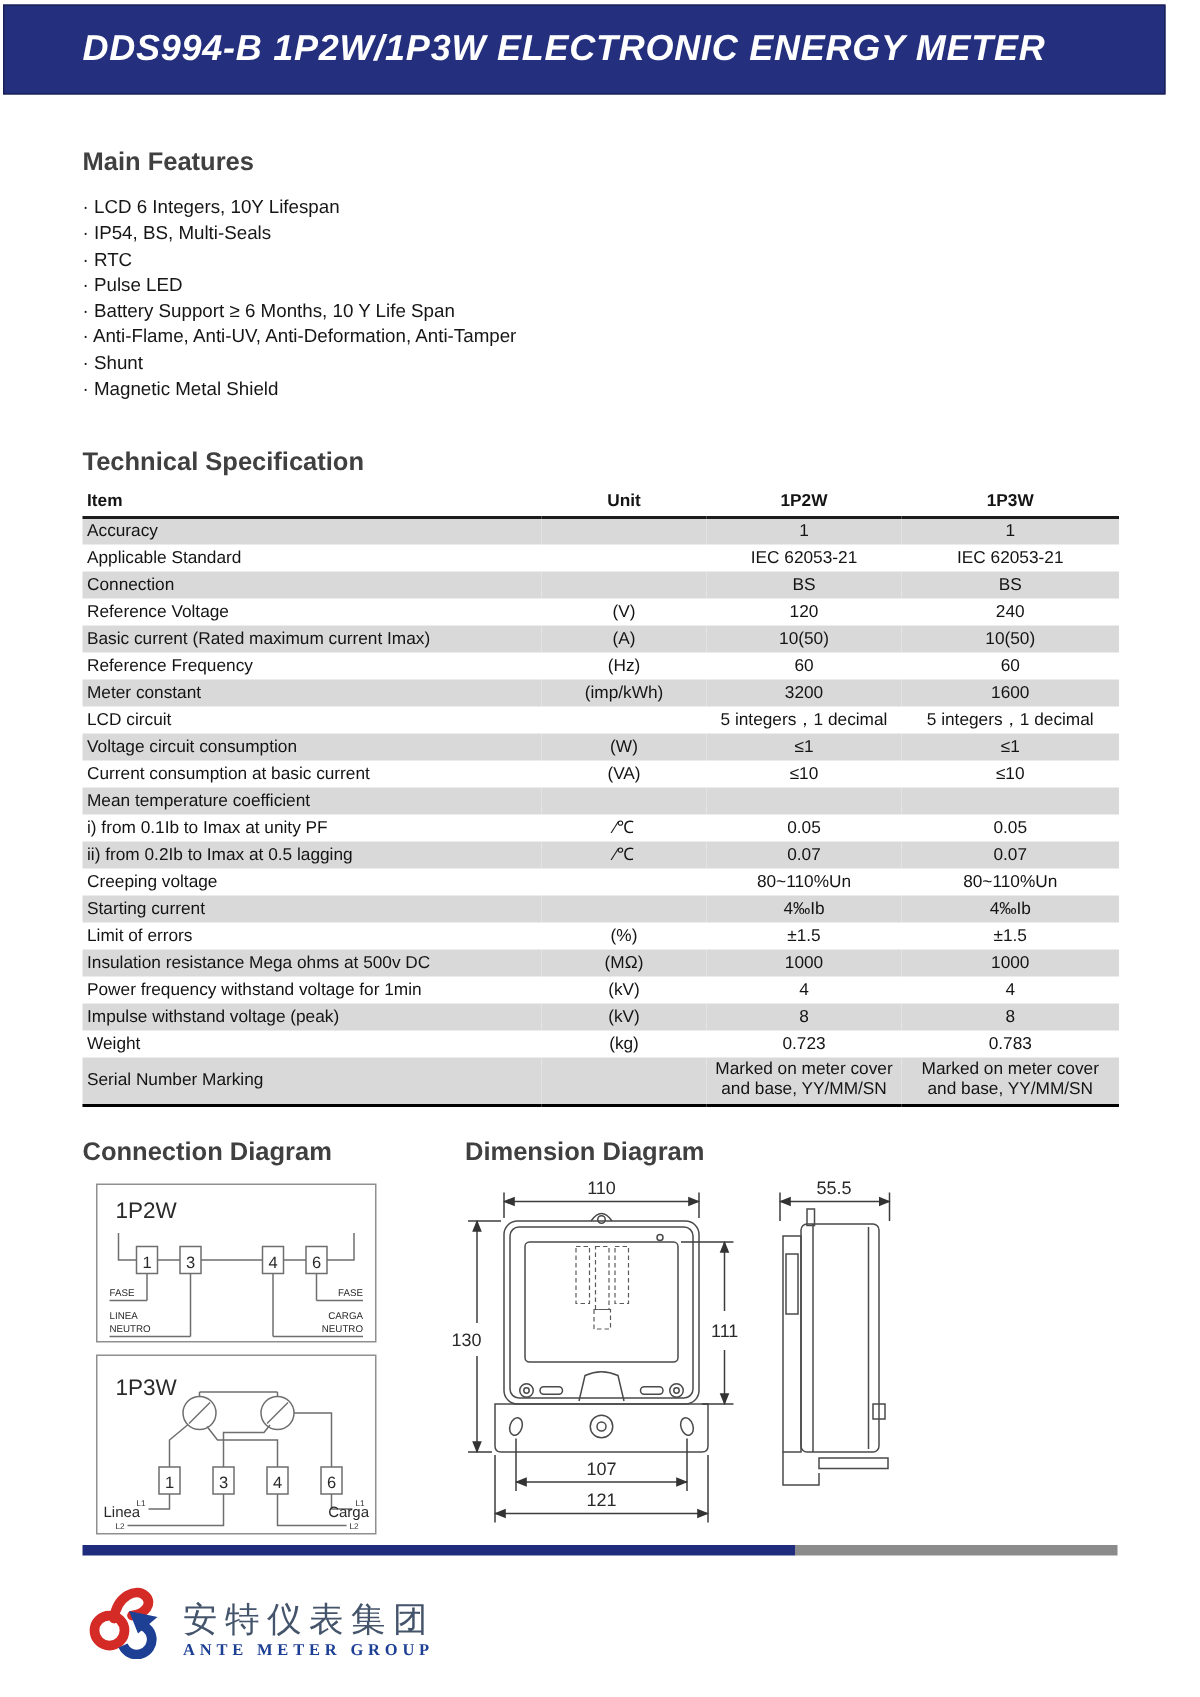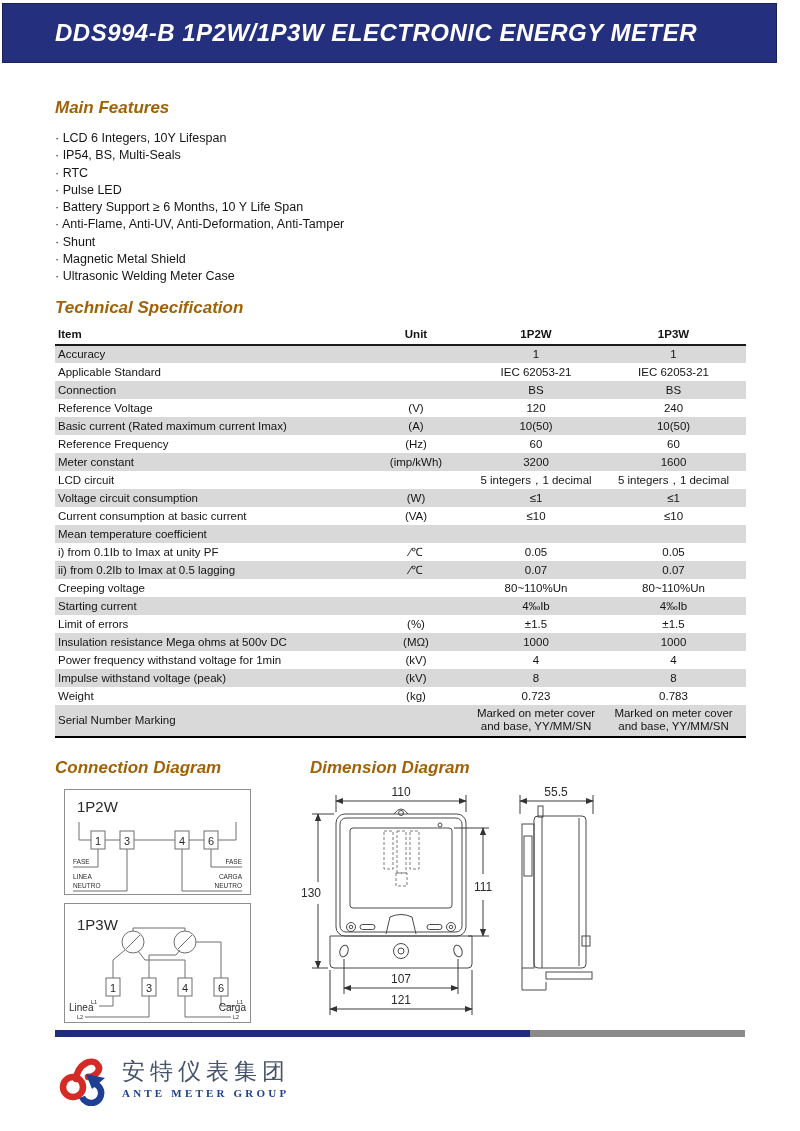--- a/index.html
+++ b/index.html
@@ -6,21 +6,21 @@
   html,body { background:#ffffff; }
   body { font-family:"Liberation Sans", sans-serif; color:#1a1a1a; }
   .page { position:relative; width:779px; height:1131px; background:#fff; overflow:hidden; }
 
   
   .page-header { position:absolute; top:3px; left:2px; right:2px; height:60px;
     background:#242f7d; border:1px solid #1a2158; display:flex; align-items:center; }
   .page-header h1 { color:#fff; font-style:italic; font-weight:bold; font-size:24px;
     letter-spacing:0.5px; padding-left:52px; }
 
-  .sec-heading { color:#a16207; font-style:italic; font-weight:bold; font-size:17px; }
+  .sec-heading { color:#404040; font-weight:bold; font-size:17px; }
 
   
   .features { position:absolute; top:98px; left:55px; width:600px; }
   .features ul { list-style:none; margin-top:12px; }
   .features li { font-size:12.5px; line-height:17.3px; color:#161616; }
   .features li::before { content:"· "; }
 
   
   .spec { position:absolute; top:298px; left:55px; width:691px; }
   table.spec-table { width:691px; border-collapse:collapse; margin-top:7px;
@@ -46,21 +46,21 @@
   .wire { stroke:#6e6e6e; stroke-width:1; fill:none; }
   .tbox { fill:#fff; stroke:#6e6e6e; stroke-width:1; }
   .dim-line { stroke:#3c3c3c; stroke-width:1; fill:none; }
   .body-line { stroke:#4a4a4a; stroke-width:1; fill:none; }
   .dashed { stroke:#5a5a5a; stroke-width:0.8; fill:none; stroke-dasharray:3 2; }
 
   
   .footer-bar { position:absolute; top:1030px; left:55px; width:690px; height:7px; font-size:0; }
   .footer-bar .seg-navy { display:inline-block; width:475px; height:7px; background:#1f2b7d; }
   .footer-bar .seg-gray { display:inline-block; width:215px; height:7px; background:#8b8b8b; }
-  .logo-block { position:absolute; top:1052px; left:58px; display:flex; align-items:center; }
+  .logo-block { position:absolute; top:1052px; left:58px; display:flex; align-items:flex-end; }
   .logo-text { margin-left:10px; }
   .logo-cn { font-size:23px; color:#44546a; letter-spacing:5px; line-height:1.1; }
   .logo-en { font-size:11px; font-weight:bold; color:#1d3f94; letter-spacing:3.2px; margin-top:2px;font-family:Liberation Serif, serif; }
 </style>
 </head>
 <body>
 
 <div class="page">
 
   <header class="page-header">
@@ -71,21 +71,20 @@
     <div class="sec-heading">Main Features</div>
     <ul>
         <li>LCD 6 Integers, 10Y Lifespan</li>
         <li>IP54, BS, Multi-Seals</li>
         <li>RTC</li>
         <li>Pulse LED</li>
         <li>Battery Support ≥ 6 Months, 10 Y Life Span</li>
         <li>Anti-Flame, Anti-UV, Anti-Deformation, Anti-Tamper</li>
         <li>Shunt</li>
         <li>Magnetic Metal Shield</li>
-        <li>Ultrasonic Welding Meter Case</li>
       </ul>
   </section>
 
   <section class="spec">
     <div class="sec-heading">Technical Specification</div>
     <table class="spec-table">
       <colgroup>
           <col style="width:306px">
           <col style="width:110px">
           <col style="width:130px">

